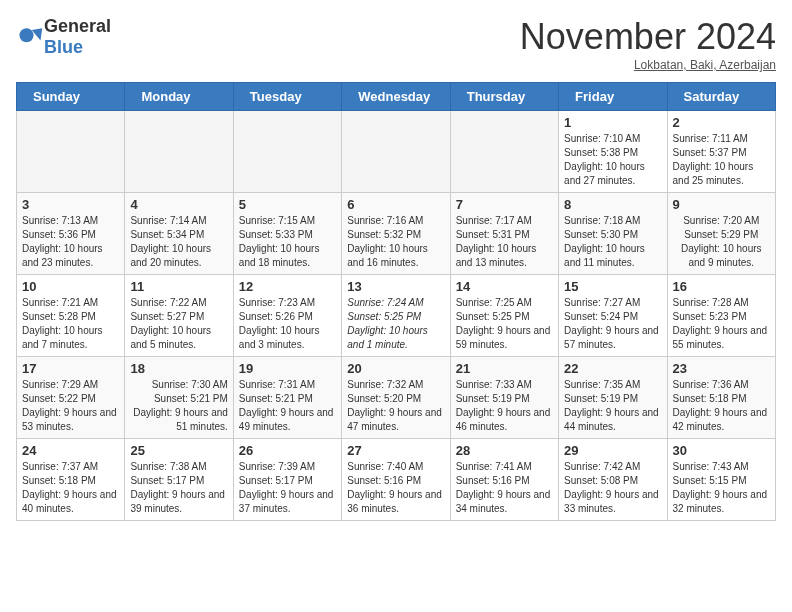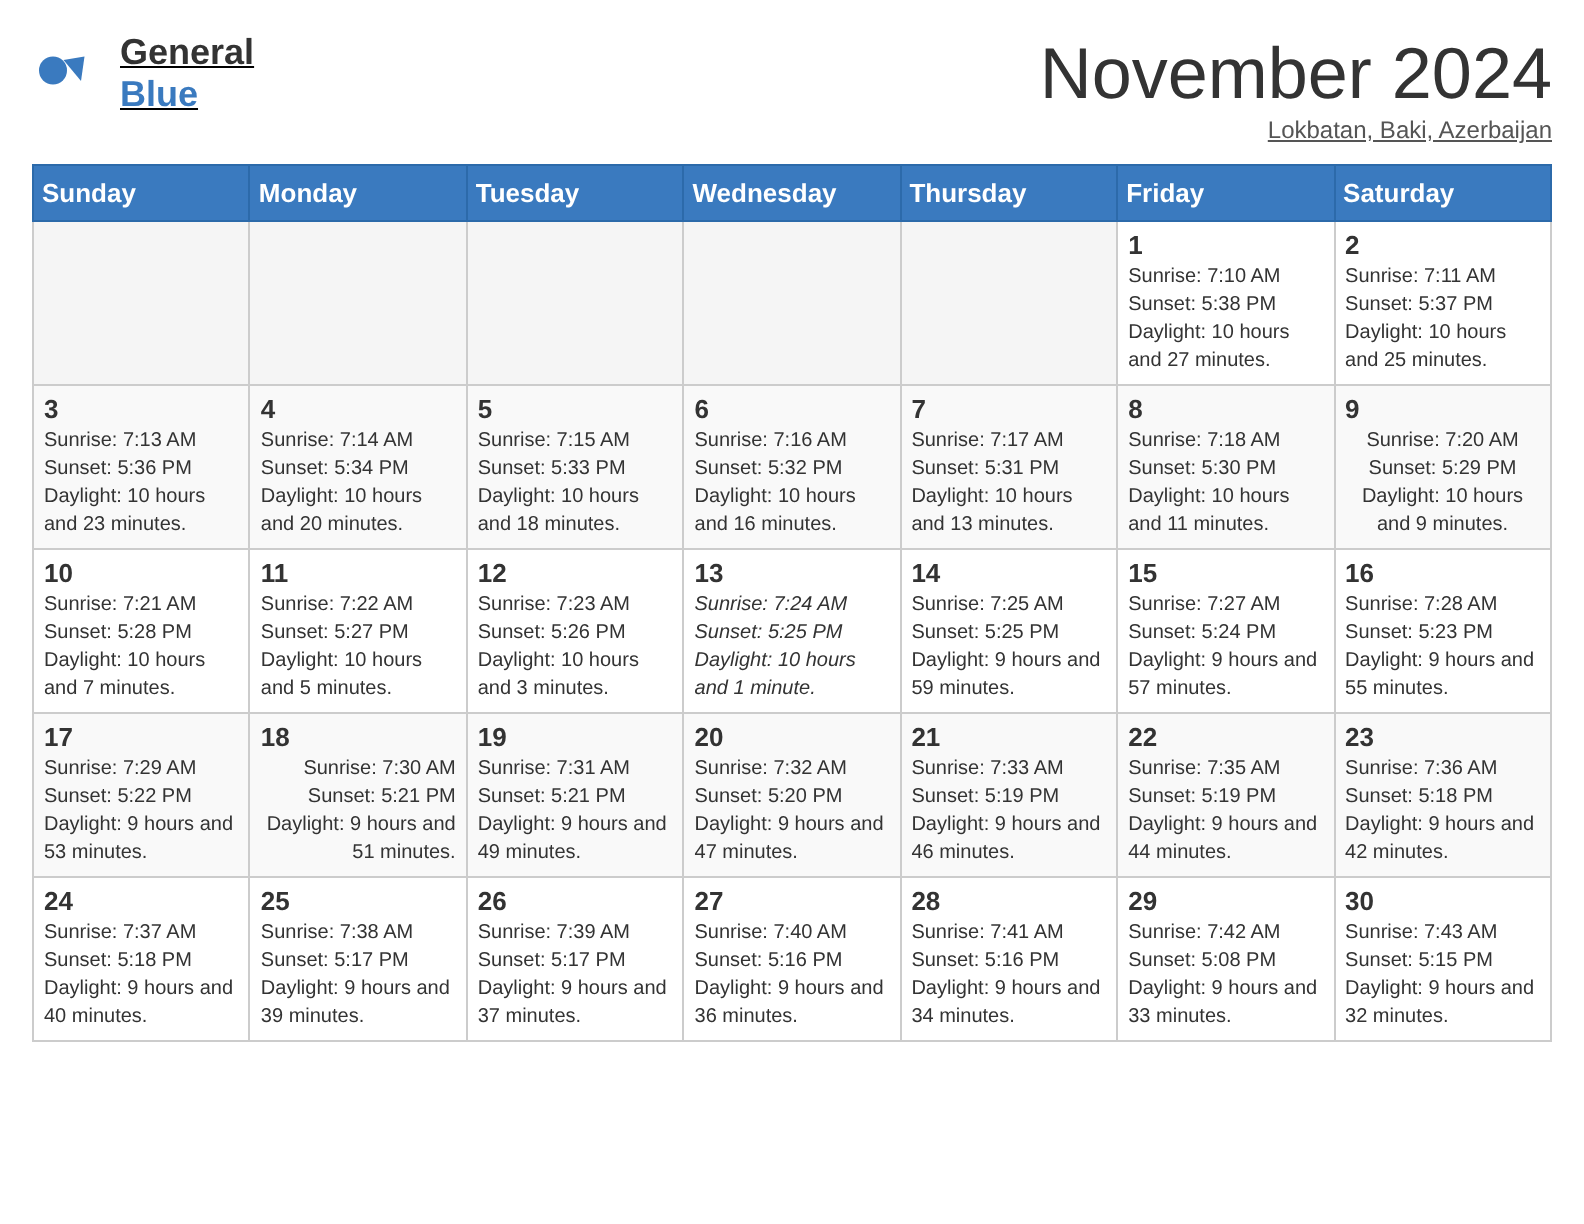--- a/index.html
+++ b/index.html
@@ -12,22 +12,21 @@
     }
     .header-area {
       display: flex;
       justify-content: space-between;
       align-items: flex-start;
       margin-bottom: 10px;
     }
     .logo {
       display: flex;
       align-items: center;
-      gap: 16px;
-      text-decoration: underline;
+      gap: 0;
     }
     .logo-text-general {
       font-size: 18px;
       font-weight: bold;
       color: #333;
     }
     .logo-text-blue {
       font-size: 18px;
       font-weight: bold;
       color: #3a7abf;
@@ -52,21 +51,21 @@
     table {
       width: 100%;
       border-collapse: collapse;
       table-layout: fixed;
     }
     th {
       background-color: #3a7abf;
       color: #fff;
       font-size: 13px;
       font-weight: bold;
-      padding: 6px 4px;
+      padding: 6px 16px;
       text-align: left;
       border: 1px solid #2c6aaa;
     }
     td {
       vertical-align: top;
       border: 1px solid #ccc;
       padding: 4px 5px;
       font-size: 10.5px;
       color: #333;
       background: #fff;

